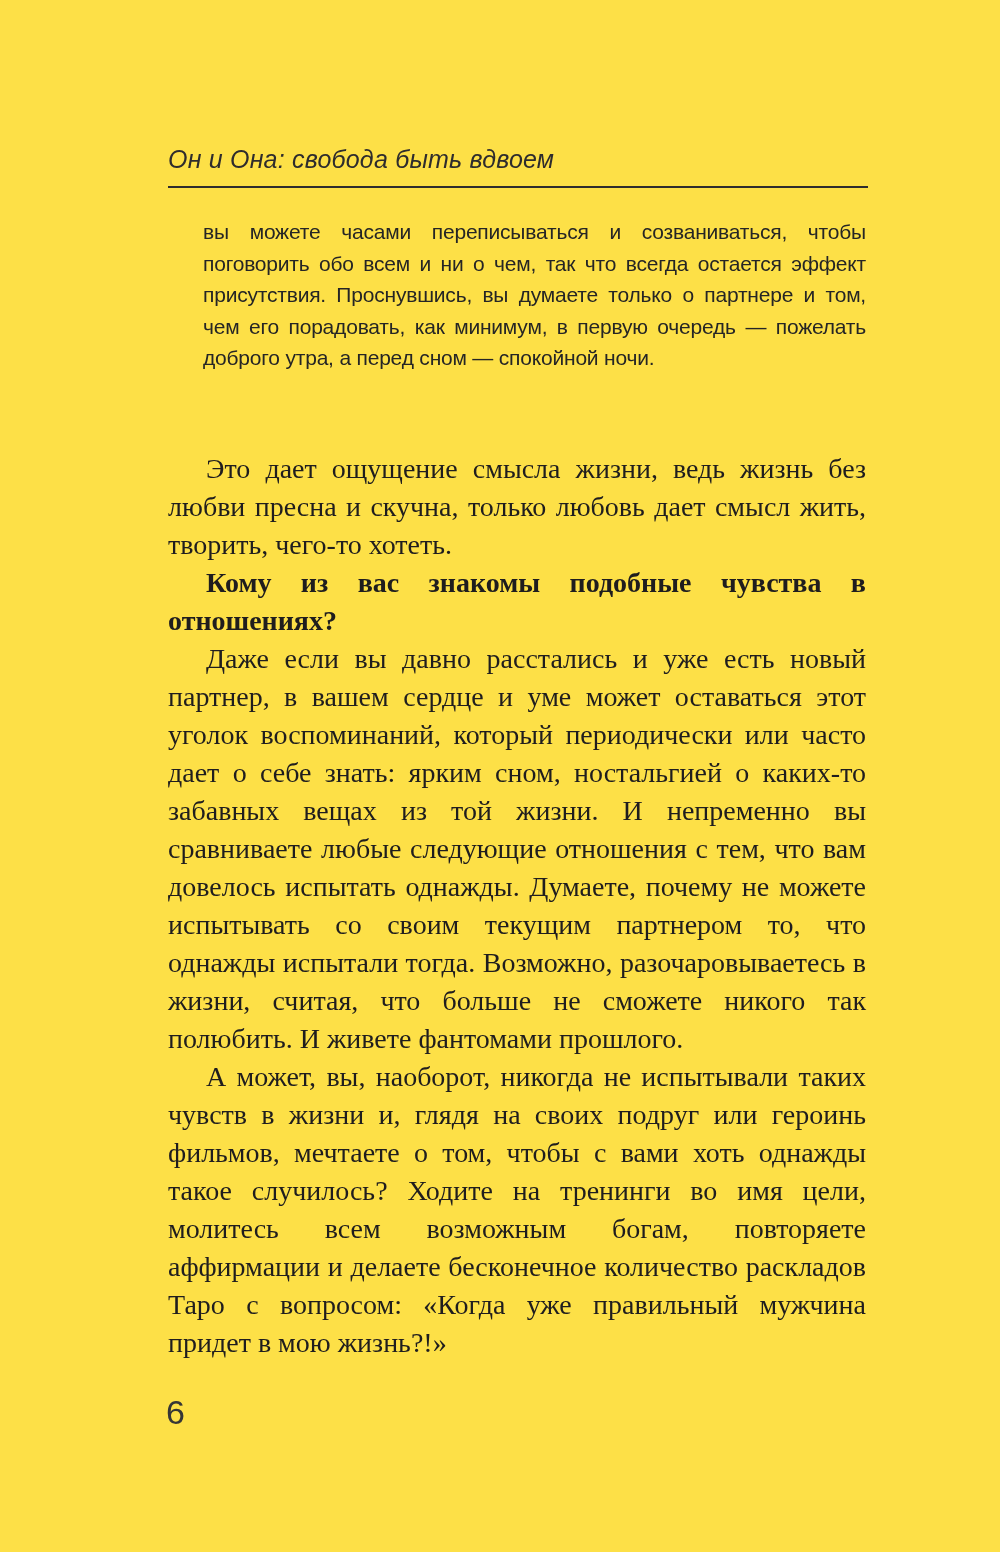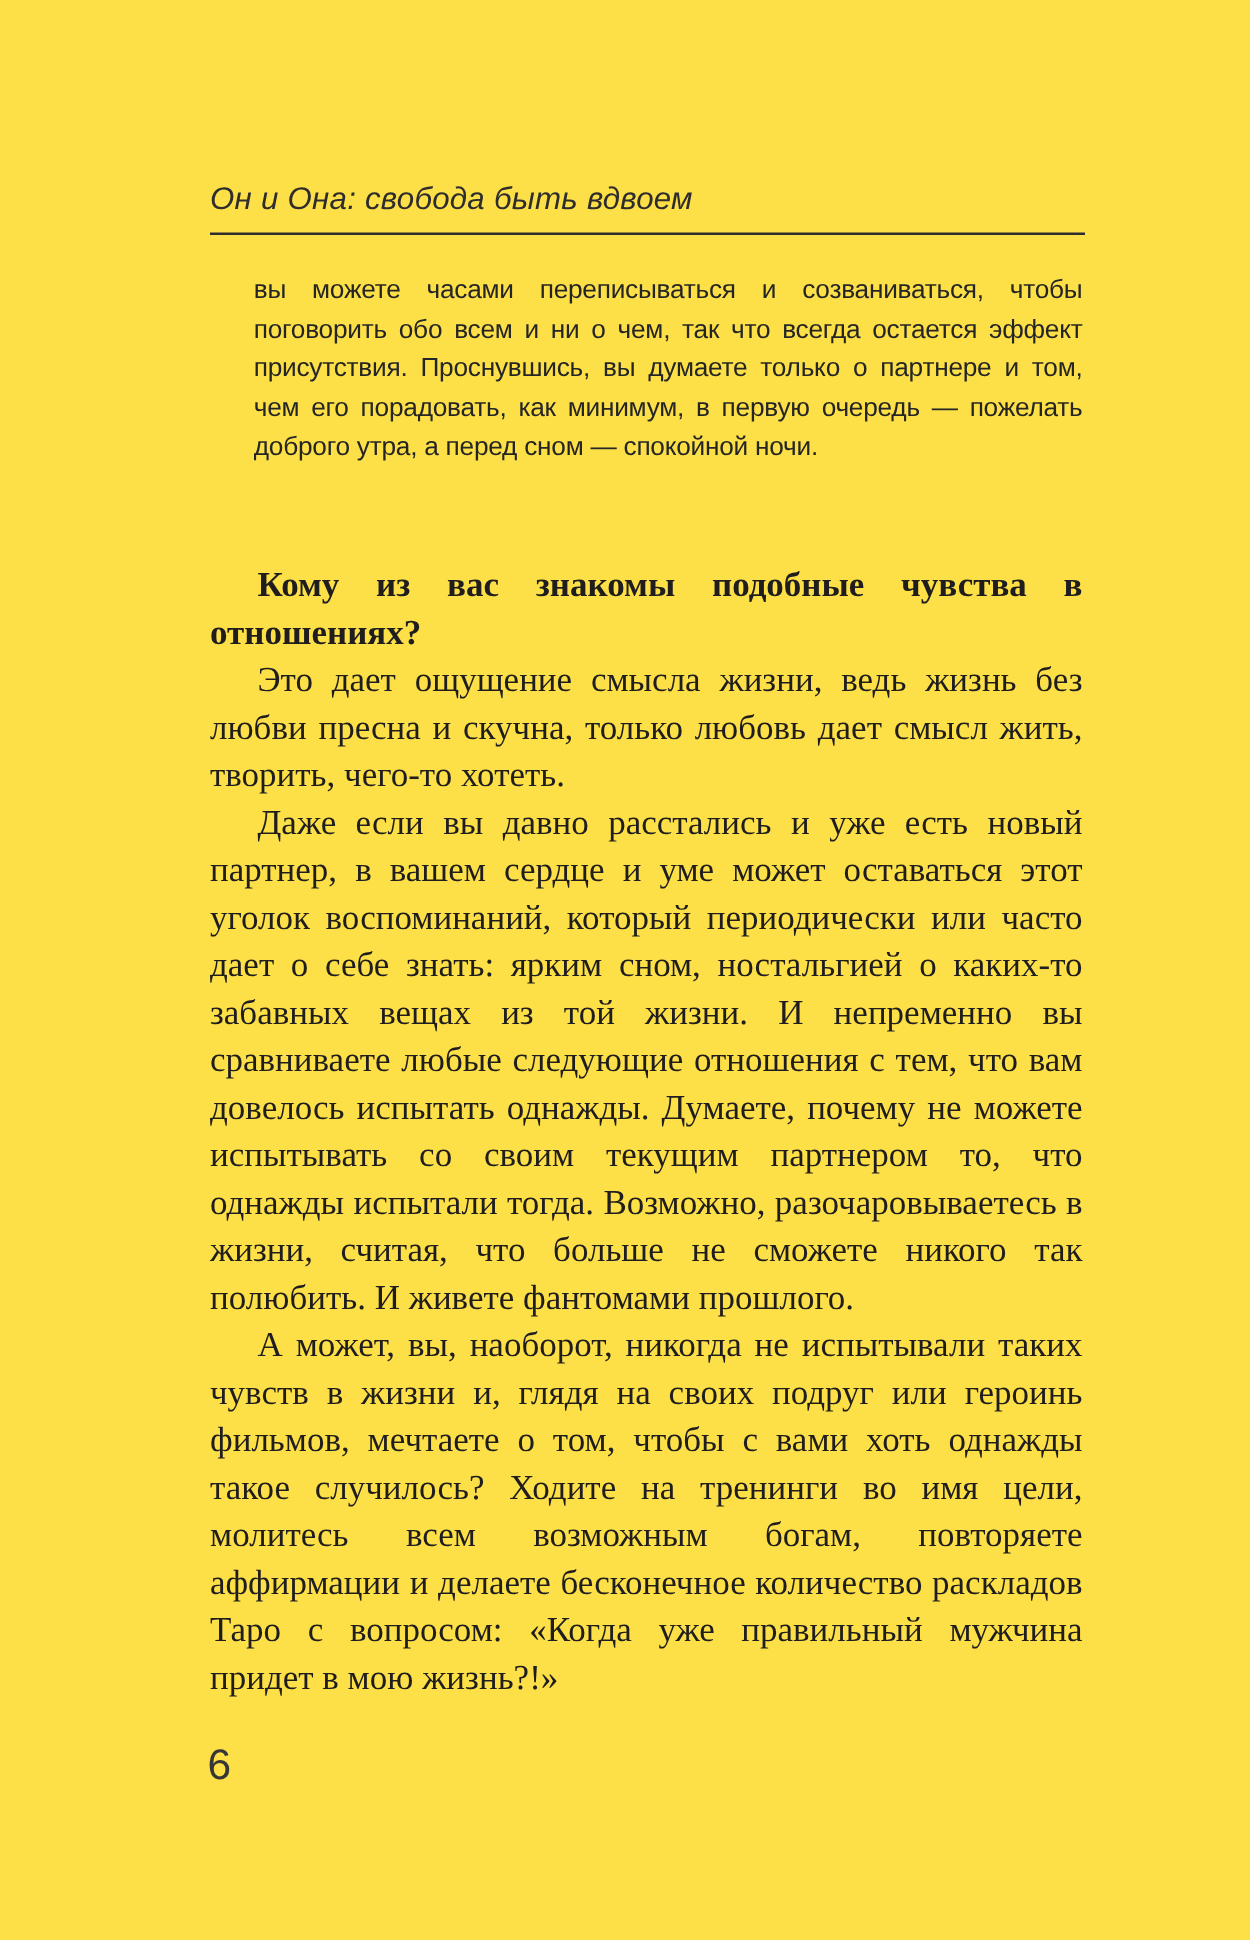--- a/index.html
+++ b/index.html
@@ -86,21 +86,21 @@
 
 <div class="book-page">
 
   <div class="running-header">Он и Она: свобода быть вдвоем</div>
 
   <div class="header-rule"></div>
 
   <div class="block-quote">вы можете часами переписываться и созваниваться, чтобы поговорить обо всем и ни о чем, так что всегда остается эффект присутствия. Проснувшись, вы думаете только о партнере и том, чем его порадовать, как минимум, в первую очередь — пожелать доброго утра, а перед сном — спокойной ночи.</div>
 
   <div class="body-text">
+      <p class="para">Это дает ощущение смысла жизни, ведь жизнь без любви пресна и скучна, только любовь дает смысл жить, творить, чего-то хотеть.</p>
       <p class="para bold">Кому из вас знакомы подобные чувства в отношениях?</p>
-      <p class="para">Это дает ощущение смысла жизни, ведь жизнь без любви пресна и скучна, только любовь дает смысл жить, творить, чего-то хотеть.</p>
       <p class="para">Даже если вы давно расстались и уже есть новый партнер, в вашем сердце и уме может оставаться этот уголок воспоминаний, который периодически или часто дает о себе знать: ярким сном, ностальгией о каких-то забавных вещах из той жизни. И непременно вы сравниваете любые следующие отношения с тем, что вам довелось испытать однажды. Думаете, почему не можете испытывать со своим текущим партнером то, что однажды испытали тогда. Возможно, разочаровываетесь в жизни, считая, что больше не сможете никого так полюбить. И живете фантомами прошлого.</p>
       <p class="para">А может, вы, наоборот, никогда не испытывали таких чувств в жизни и, глядя на своих подруг или героинь фильмов, мечтаете о том, чтобы с вами хоть однажды такое случилось? Ходите на тренинги во имя цели, молитесь всем возможным богам, повторяете аффирмации и делаете бесконечное количество раскладов Таро с вопросом: «Когда уже правильный мужчина придет в мою жизнь?!»</p>
     </div>
 
   <div class="page-number">6</div>
 
 </div>
 
 </body></html>

